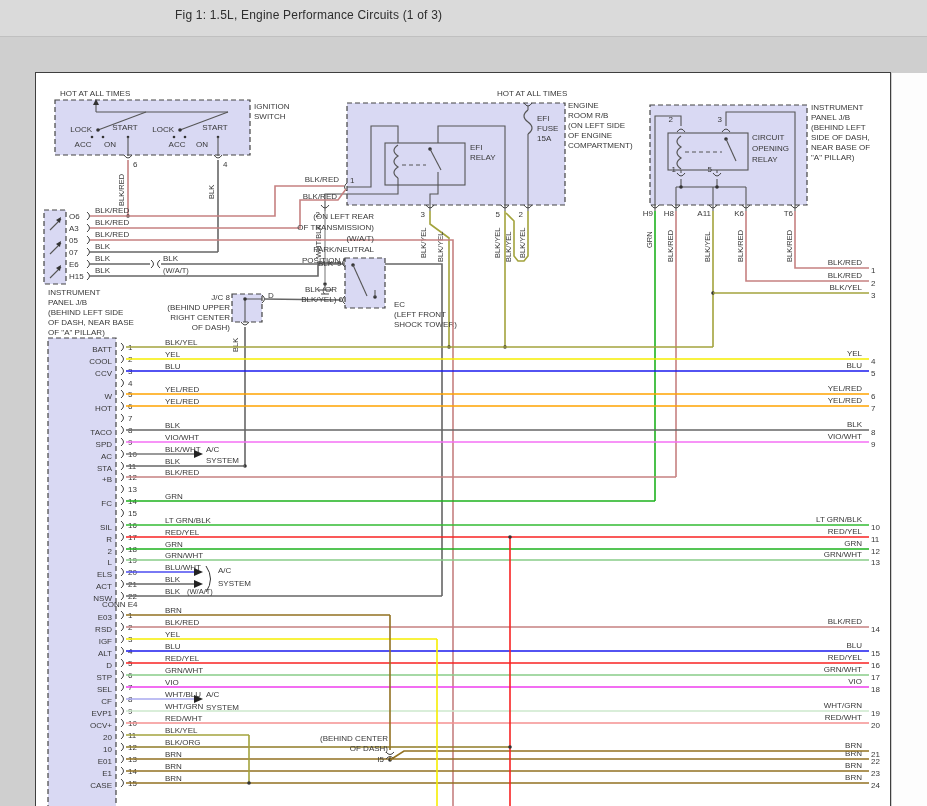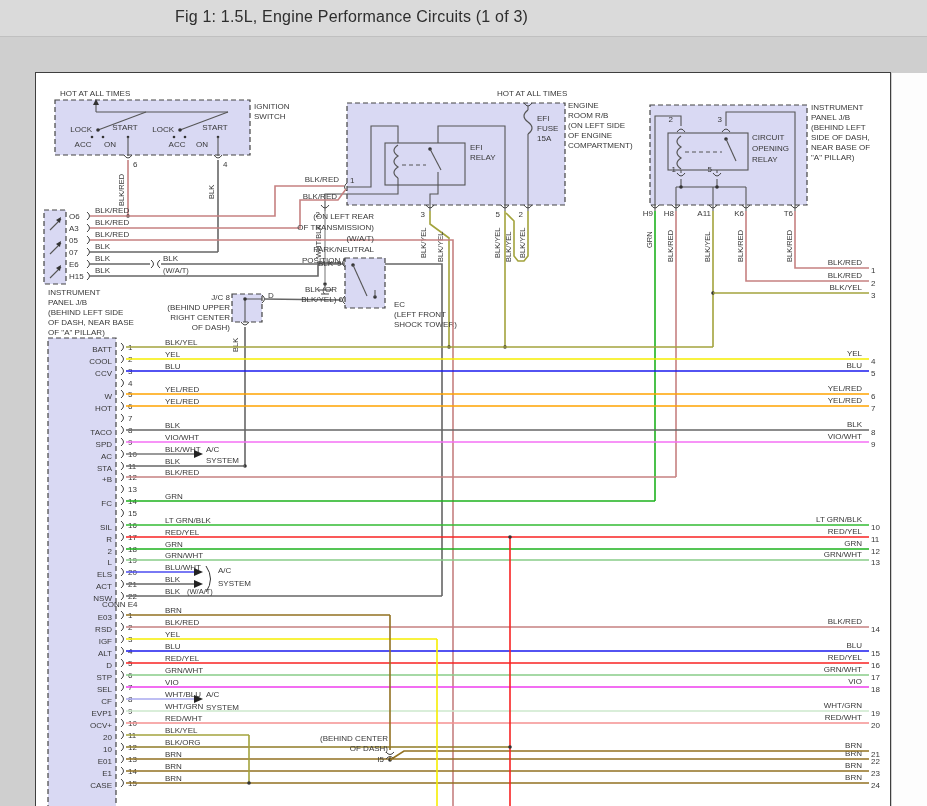--- a/index.html
+++ b/index.html
@@ -1,18 +1,18 @@
 <!DOCTYPE html>
 <html><head>
 <meta charset="utf-8">
 <style>
   html,body{margin:0;padding:0}
   body{width:927px;height:806px;background:#cfcfcf;font-family:"Liberation Sans",sans-serif;overflow:hidden;position:relative}
   .titlebar{position:absolute;left:0;top:0;width:927px;height:36px;background:#dadada;border-bottom:1px solid #c0c0c0}
-  .title{position:absolute;left:175px;top:8px;font-size:16px;color:#2e2e2e;letter-spacing:.2px}
+  .title{position:absolute;left:175px;top:8px;font-size:12px;color:#2e2e2e;letter-spacing:.2px}
   svg{position:absolute;left:0;top:0}
   svg text{font-family:"Liberation Sans",sans-serif}
 </style>
 </head>
 <body>
 
 <div class="titlebar">
   <span class="title">Fig 1: 1.5L, Engine Performance Circuits (1 of 3)</span>
 </div>
 

